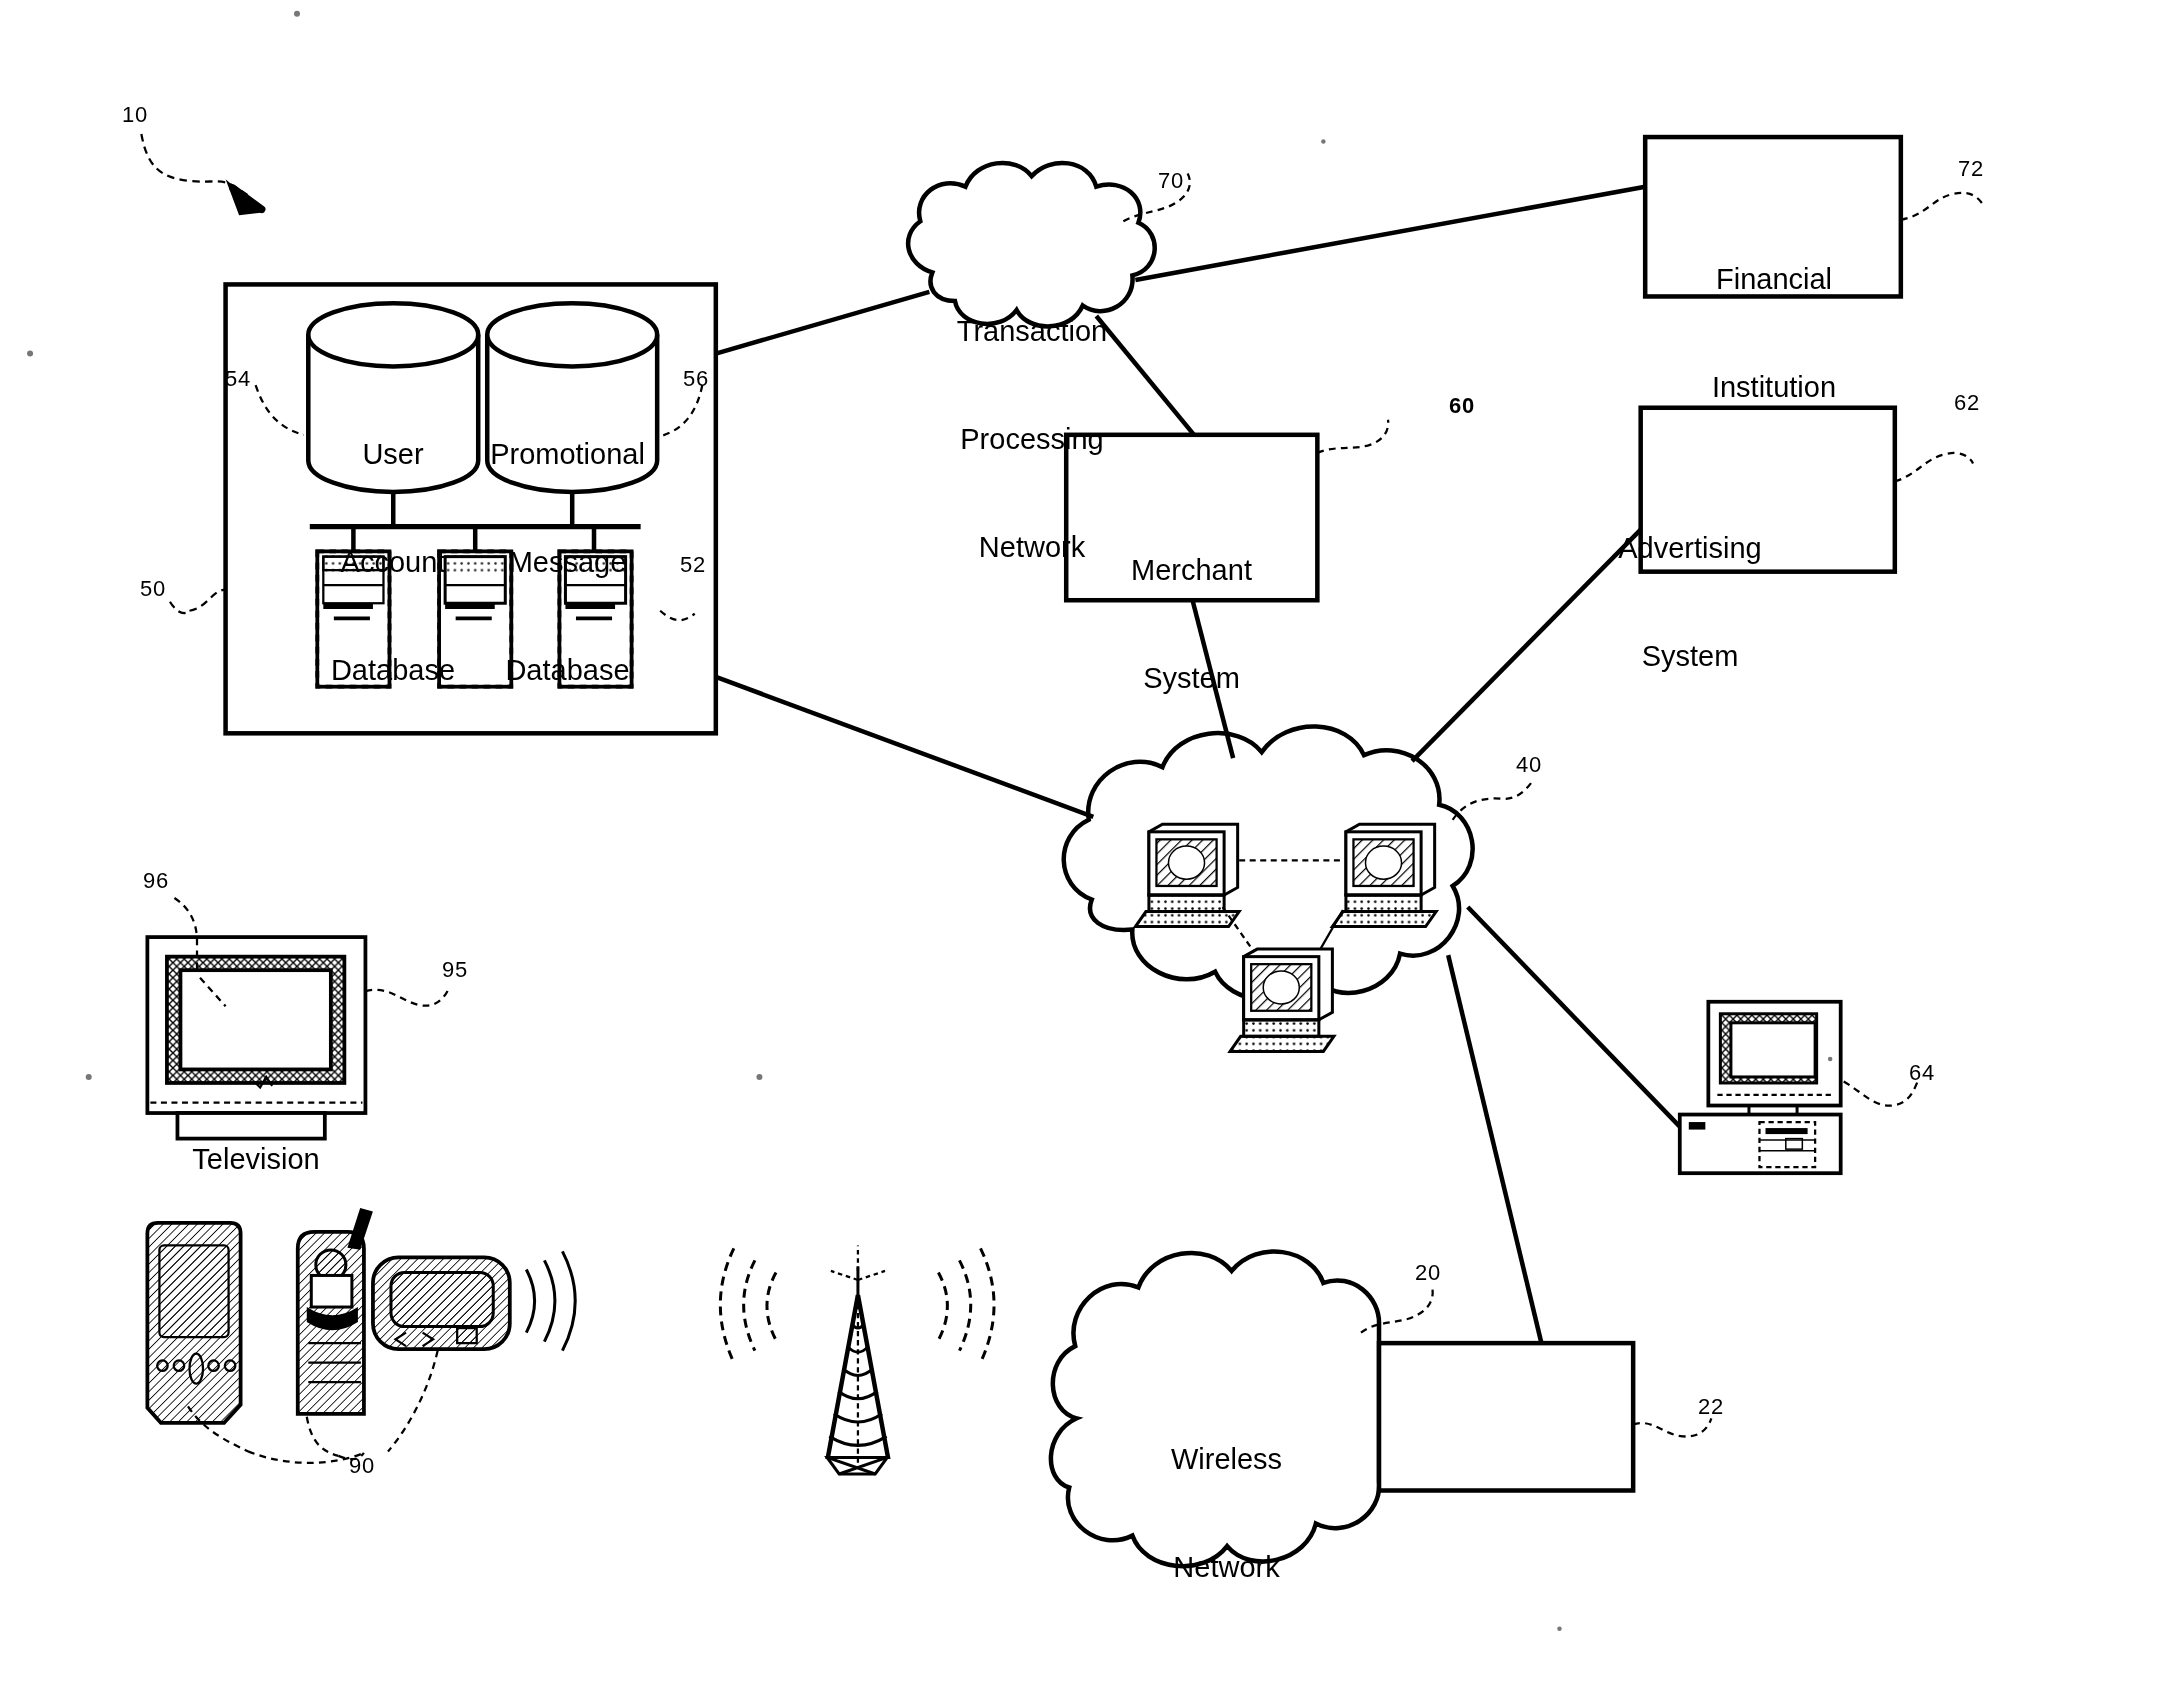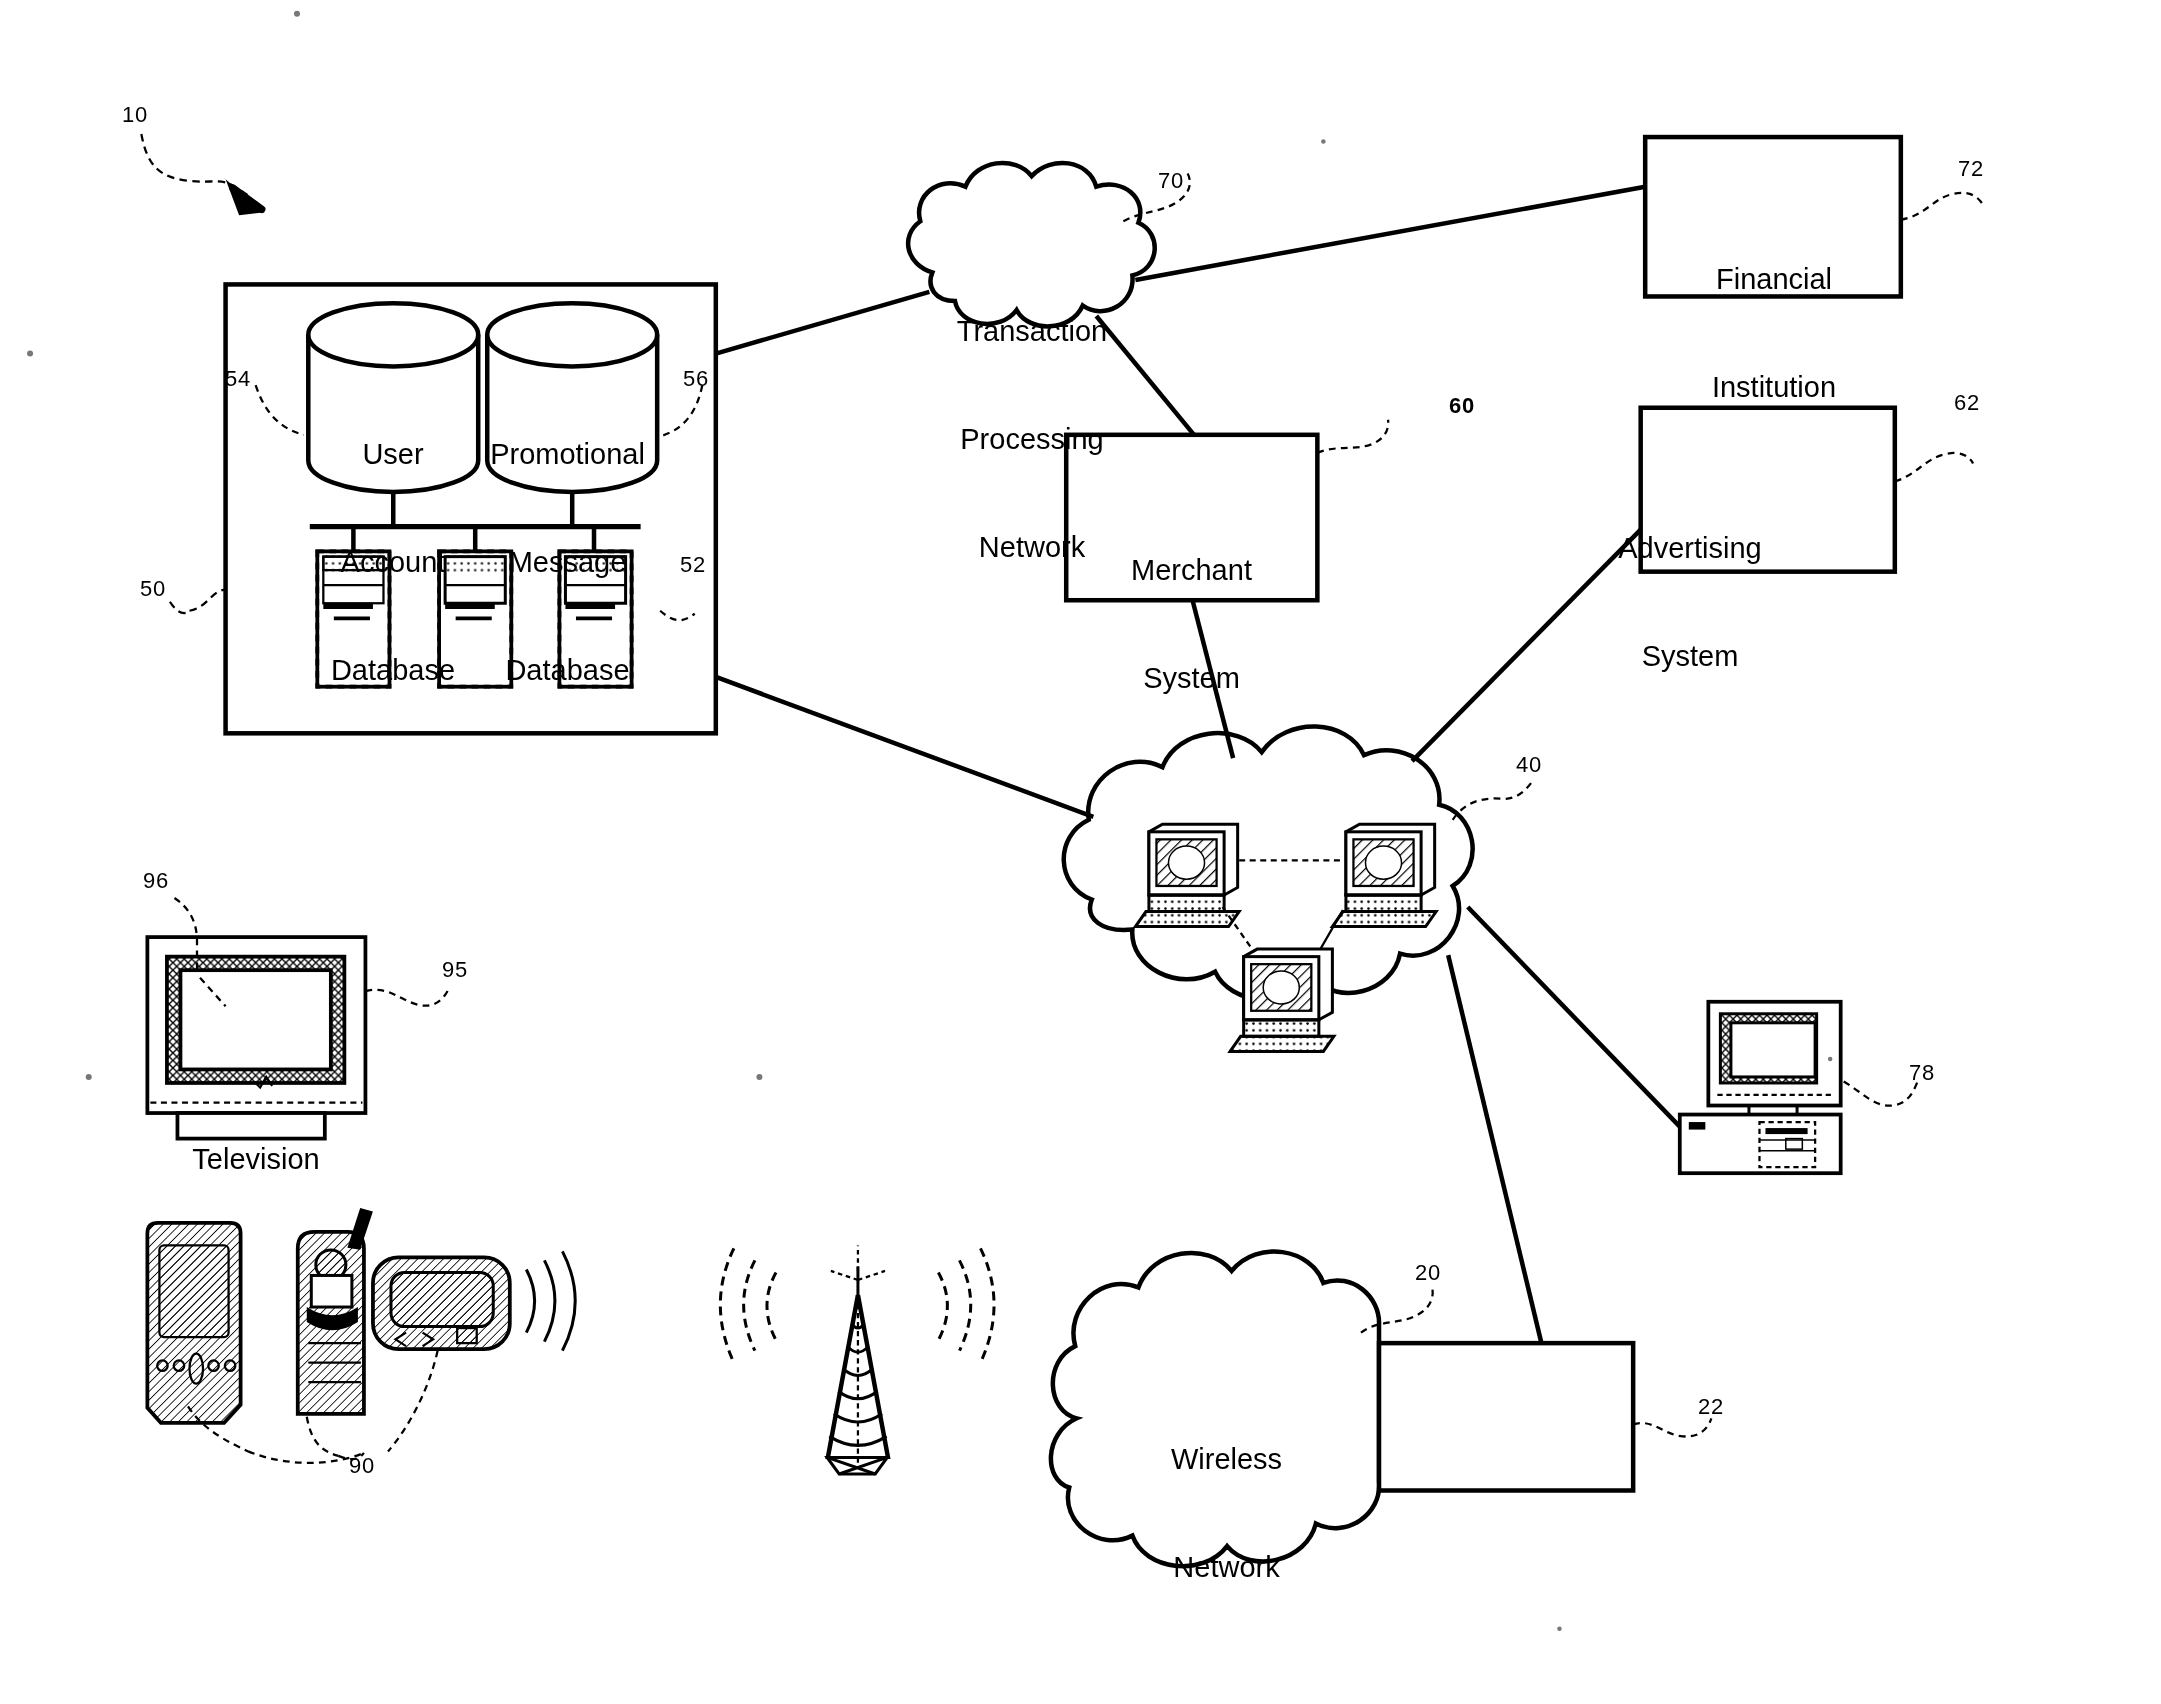--- a/index.html
+++ b/index.html
@@ -361,21 +361,21 @@
   <div class="ref" style="left:122px; top:102px;">10</div>
   <div class="ref" style="left:225px; top:366px;">54</div>
   <div class="ref" style="left:683px; top:366px;">56</div>
   <div class="ref" style="left:140px; top:576px;">50</div>
   <div class="ref" style="left:680px; top:552px;">52</div>
   <div class="ref" style="left:1158px; top:168px;">70</div>
   <div class="ref" style="left:1958px; top:156px;">72</div>
   <div class="ref" style="left:1449px; top:393px;font-weight:bold;">60</div>
   <div class="ref" style="left:1954px; top:390px;">62</div>
   <div class="ref" style="left:1516px; top:752px;">40</div>
-  <div class="ref" style="left:1909px; top:1060px;">78</div>
+  <div class="ref" style="left:1909px; top:1060px;">64</div>
   <div class="ref" style="left:143px; top:868px;">96</div>
   <div class="ref" style="left:442px; top:957px;">95</div>
   <div class="ref" style="left:349px; top:1453px;">90</div>
   <div class="ref" style="left:1415px; top:1260px;">20</div>
   <div class="ref" style="left:1698px; top:1394px;">22</div>
 
   <div class="lbl node-label" style="left:308px; top:365px; width:170px;">
     <div>User</div>
     <div>Account</div>
     <div>Database</div>

